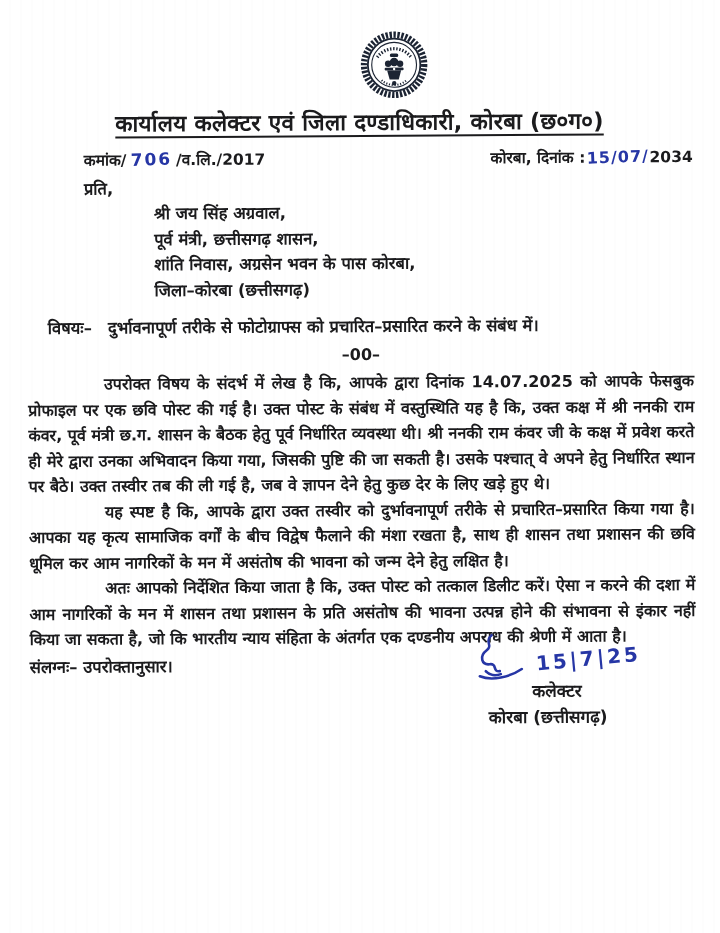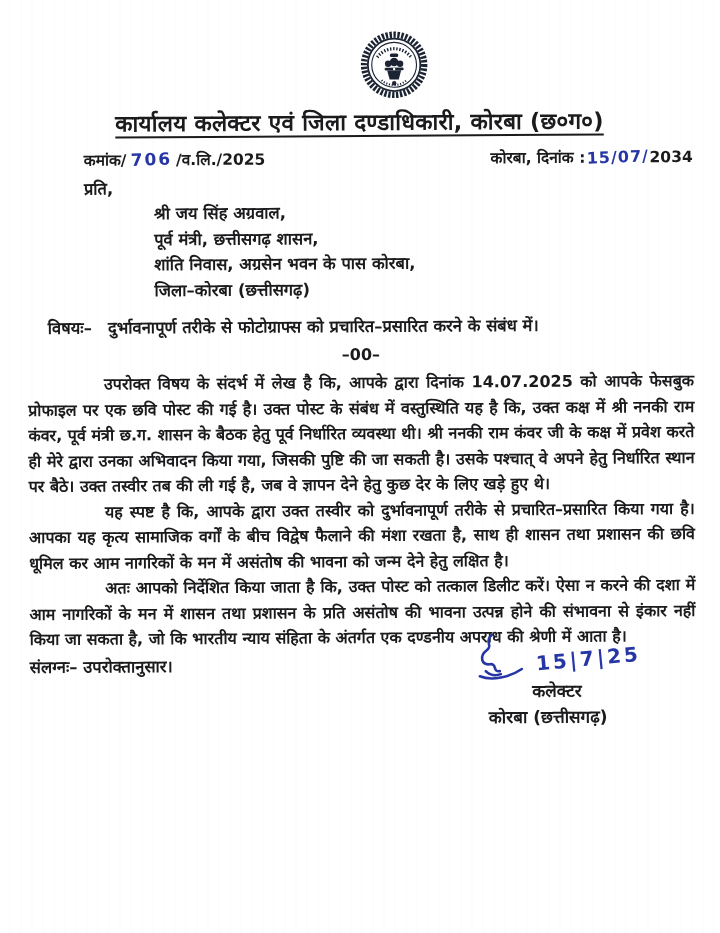--- a/index.html
+++ b/index.html
@@ -119,21 +119,21 @@
           <circle cx="50" cy="76.5" r="3.2"></circle>
         </g>
         <circle cx="50" cy="56" r="1.7" fill="#ffffff"></circle>
       </svg>
     </div>
 
     <div class="office-title">कार्यालय कलेक्टर एवं जिला दण्डाधिकारी, कोरबा (छ०ग०)</div>
 
     <div class="ref-row">
       <div class="ref-left">
-        <span>कमांक/</span><span class="hand">706</span><span>/व.लि./2025</span>
+        <span>कमांक/</span><span class="hand">706</span><span>/व.लि./2017</span>
       </div>
       <div class="ref-right">
         <span>कोरबा, दिनांक :</span><span class="hand">15/07/</span><span>2034</span>
       </div>
     </div>
 
     <div class="salutation">प्रति,</div>
     <div class="recipient">
       <div>श्री जय सिंह अग्रवाल,</div>
       <div>पूर्व मंत्री, छत्तीसगढ़ शासन,</div>

